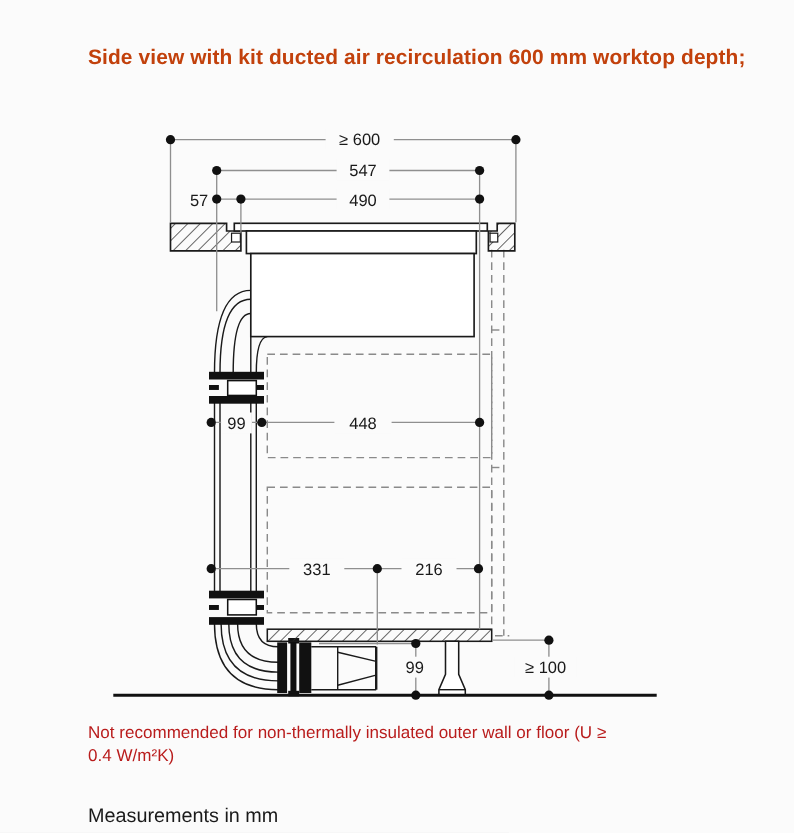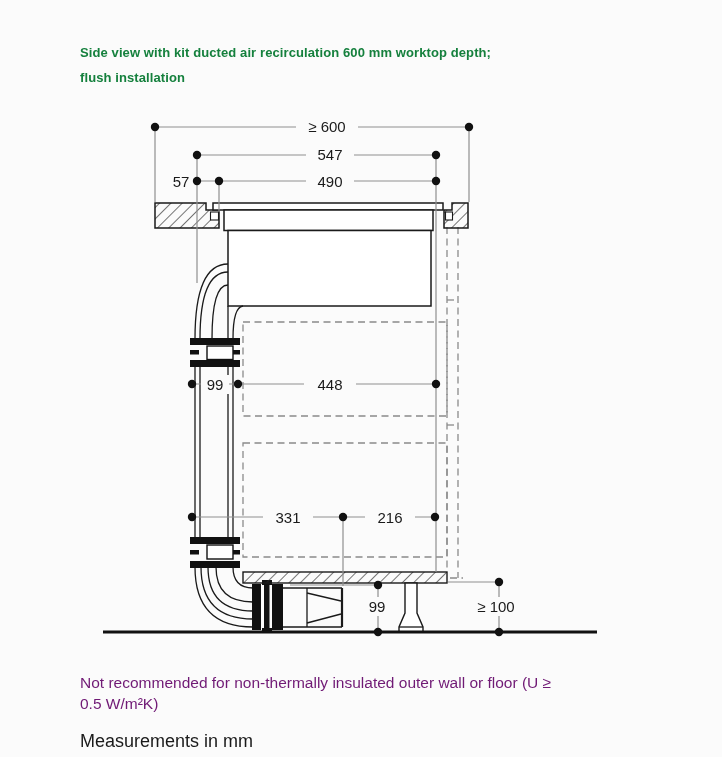--- a/index.html
+++ b/index.html
@@ -8,27 +8,27 @@
     font-family:"Liberation Sans", sans-serif;
   }
   .page{
     position:relative;
     width:722px;height:757px;
     background:#fbfbfb;
     overflow:hidden;
   }
   .title{
     position:absolute;left:80px;top:40px;width:600px;
-    font-size:13px;font-weight:bold;line-height:25px;color:#15803d;
+    font-size:19px;font-weight:bold;line-height:25px;color:#c2410c;
     letter-spacing:0.1px;
   }
   .diagram-svg{position:absolute;left:0;top:0;}
   .note{
-    position:absolute;left:80px;top:672px;width:580px;
-    font-size:15.5px;line-height:21px;color:#701a75;
+    position:absolute;left:80px;top:656px;width:580px;
+    font-size:15.5px;line-height:21px;color:#b91c1c;
   }
   .footer{
     position:absolute;left:80px;top:731px;width:400px;
     font-size:18px;color:#1a1a1a;
   }
   svg text{
     font-family:"Liberation Sans", sans-serif;
     font-size:15px;fill:#1a1a1a;
   }
   .outline{fill:#ffffff;stroke:#1a1a1a;stroke-width:1.5;}
@@ -38,21 +38,20 @@
   .dot{fill:#111111;}
   .lblbg{fill:#fbfbfb;}
   .band{fill:#111111;}
 </style>
 </head>
 <body>
 <div class="page">
 
 <div class="title">
   <div>Side view with kit ducted air recirculation 600 mm worktop depth;</div>
-  <div>flush installation</div>
 </div>
 
 <svg class="diagram-svg" width="722" height="660" viewBox="0 0 722 660">
   <defs>
     <pattern id="hatch" patternUnits="userSpaceOnUse" width="8" height="8" patternTransform="rotate(45)">
       <line x1="0" y1="0" x2="0" y2="8" stroke="#2b2b2b" stroke-width="1.3"></line>
     </pattern>
   </defs>
 
   <g>
@@ -209,18 +208,18 @@
         <circle class="dot" cx="435" cy="517" r="4.2"></circle>
     <circle class="dot" cx="378" cy="585" r="4.2"></circle>
         <circle class="dot" cx="378" cy="632" r="4.2"></circle>
     <circle class="dot" cx="499" cy="582" r="4.2"></circle>
         <circle class="dot" cx="499" cy="632" r="4.2"></circle>
   </g>
 </svg>
 
 <div class="note">
   <div>Not recommended for non-thermally insulated outer wall or floor (U ≥</div>
-  <div>0.5 W/m²K)</div>
+  <div>0.4 W/m²K)</div>
 </div>
 
 <div class="footer">Measurements in mm</div>
 
 </div>
 
 </body></html>

